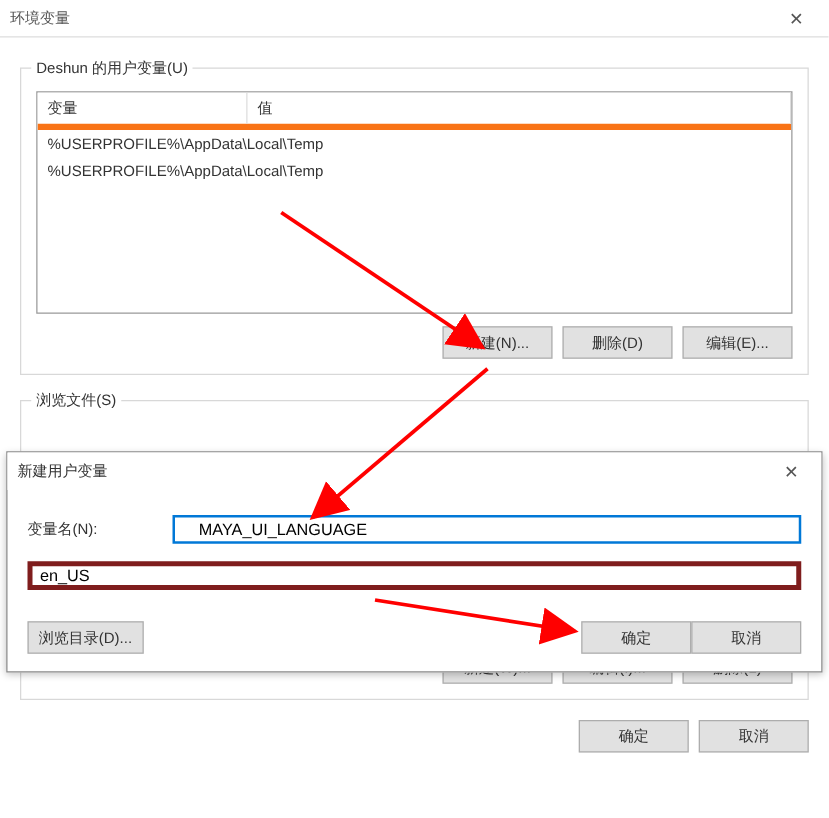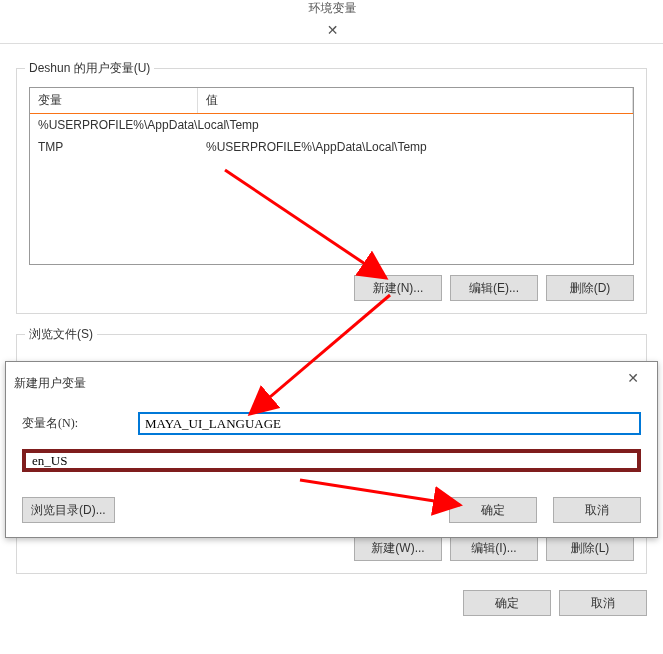--- a/index.html
+++ b/index.html
@@ -7,28 +7,27 @@
   font-family: "Microsoft YaHei", "Segoe UI", sans-serif;
   font-size: 12px;
   background: #fff;
   width: 663px;
   height: 654px;
   position: relative;
   overflow: hidden;
   color: #333;
 }
 .titlebar {
-  height: 44px;
+  height: 30px;
   display: flex;
   align-items: center;
   justify-content: space-between;
   padding: 0 6px 0 8px;
   border-bottom: 1px solid #ddd;
   background: #fff;
-  flex-direction: column;
 }
 .titlebar .title { color: #555; font-size: 12px; }
 .close-x {
   width: 40px; height: 28px;
   display: flex; align-items: center; justify-content: center;
   color: #555; font-size: 14px;
 }
 .panel {
   margin: 24px 16px 0 16px;
   border: 1px solid #d8d8d8;
@@ -44,21 +43,21 @@
   color: #333;
 }
 .varlist {
   border: 1px solid #999;
   height: 178px;
   background: #fff;
   overflow: hidden;
 }
 .varlist-header {
   display: flex;
-  border-bottom: 1px solid #f97316;
+  border-bottom: 5px solid #f97316;
   background: #fff;
 }
 .varlist-header > div {
   padding: 4px 8px;
   color: #333;
   border-right: 1px solid #ddd;
 }
 .varlist-body { }
 .varlist-row {
   display: flex;
@@ -107,53 +106,52 @@
   width: 653px;
   height: 177px;
   background: #fff;
   border: 1px solid #888;
   box-shadow: 0 2px 6px rgba(0,0,0,0.25);
   display: flex; flex-direction: column;
 }
 .dlg-titlebar {
   height: 30px;
   display: flex;
-  align-items: flex-end;
+  align-items: center;
   justify-content: space-between;
   padding: 0 4px 0 8px;
   background: #fff;
 }
 .dlg-body {
   flex: 1;
   padding: 6px 16px 0 16px;
-  font-family: Liberation Serif, serif;
 }
 .form-row {
   display: flex;
   align-items: center;
   margin-top: 14px;
 }
 .form-row label { width: 116px; color: #333; }
 .form-row input {
   flex: 1;
   height: 23px;
   padding: 2px 6px;
   font-family: inherit;
   font-size: 13px;
   border: 4px solid #7f1d1d;
   background: #fff;
 }
 .form-row input.focused {
   border: 2px solid #0078d7;
-  padding: 1px 5px;
+  padding: 1px 19px;
 }
 .dlg-buttons {
   display: flex;
   padding: 16px 16px 14px 16px;
-  gap: 16px;
+  gap: 0;
   justify-content: flex-end;
 }
 .dlg-buttons .spacer { flex: 1; }
 
 
 .anno { position: absolute; pointer-events: none; }
 </style>
 </head>
 <body>
 
@@ -168,30 +166,29 @@
   <div class="varlist">
     <div class="varlist-header">
       <div class="col-name">变量</div>
       <div class="col-val">值</div>
     </div>
     <div class="varlist-body">
       <div class="varlist-row">
         <div class="col-val">%USERPROFILE%\AppData\Local\Temp</div>
       </div>
       <div class="varlist-row">
-        <div class="col-name">TMP</div>
         <div class="col-val">%USERPROFILE%\AppData\Local\Temp</div>
       </div>
     </div>
   </div>
 
   <div class="btn-row">
     <button class="btn">新建(N)...</button>
+    <button class="btn">删除(D)</button>
     <button class="btn">编辑(E)...</button>
-    <button class="btn">删除(D)</button>
   </div>
 </div>
 
 <div class="panel2">
   <span class="panel-title">浏览文件(S)</span>
 
   <div class="btn-row" style="position:absolute; bottom:12px; right:12px;">
     <button class="btn">新建(W)...</button>
     <button class="btn">编辑(I)...</button>
     <button class="btn">删除(L)</button>

